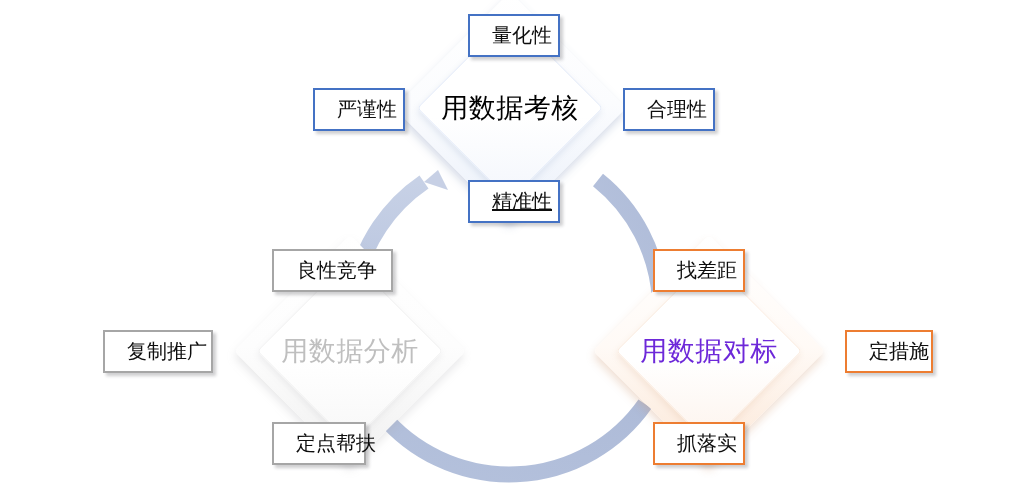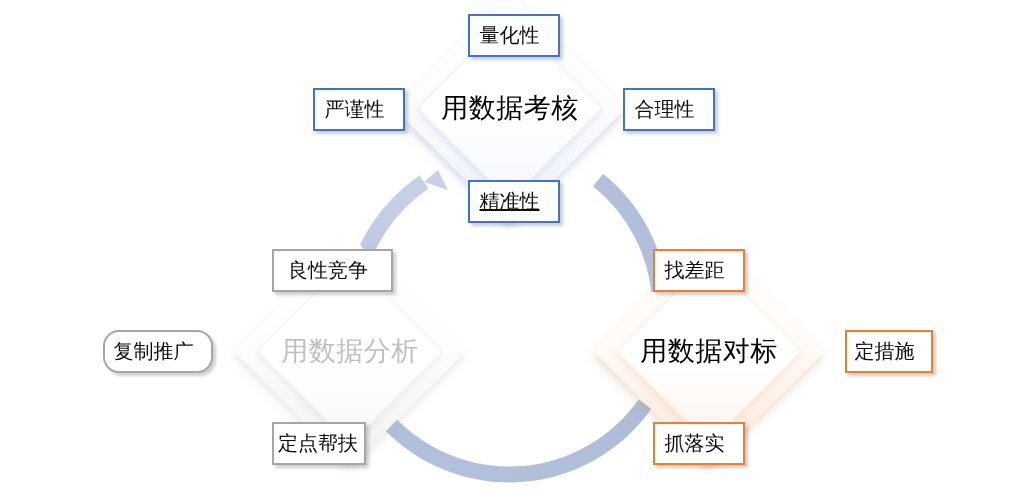--- a/index.html
+++ b/index.html
@@ -73,21 +73,21 @@
 
   
   .node-orange .dia-outer {
     background: linear-gradient(135deg, #ffffff 0%, #fffaf6 48%, #fbe6d5 100%);
     box-shadow: 3px 4px 9px rgba(205,150,110,0.30);
   }
   .node-orange .dia-inner {
     background: linear-gradient(135deg, #ffffff 0%, #ffffff 55%, #fdf3ec 100%);
     box-shadow: 0 0 0 1px rgba(250,233,219,0.9) inset, 2px 3px 6px rgba(210,160,120,0.18);
   }
-  .node-orange .node-label { color: #000000; }
+  .node-orange .node-label { color: #6d28d9; }
 
   
   .node-gray .dia-outer {
     background: linear-gradient(135deg, #ffffff 0%, #fdfdfd 48%, #f0f0f0 100%);
     box-shadow: 3px 4px 9px rgba(170,170,175,0.26);
   }
   .node-gray .dia-inner {
     background: linear-gradient(135deg, #ffffff 0%, #ffffff 55%, #f7f7f7 100%);
     box-shadow: 0 0 0 1px rgba(240,240,240,0.9) inset, 2px 3px 6px rgba(170,170,175,0.16);
   }
@@ -95,21 +95,21 @@
 
   
   .tag {
     position: absolute;
     background: #ffffff;
     border: 2px solid #4472c4;
     box-shadow: 3px 3px 3px rgba(110,110,115,0.33);
     font-size: 20px;
     line-height: 1;
     color: #0d0d0d;
-    padding: 9px 13px 10px 4px;
+    padding: 9px 13px 10px 22px;
     white-space: nowrap;
     text-align: center;
     box-sizing: border-box;
   }
   .tag.blue   { border-color: #4472c4; }
   .tag.orange { border-color: #ed7d31; }
   .tag.gray   { border-color: #a6a6a6; }
 </style>
 </head>
 <body>
@@ -172,17 +172,17 @@
   <div class="tag blue" style="left:468px; top:180px; width:92px;text-decoration:underline;">精准性</div>
 
   <div class="tag orange" style="left:653px; top:249px; width:92px;">找差距</div>
 
   <div class="tag orange" style="left:845px; top:330px; width:88px;">定措施</div>
 
   <div class="tag orange" style="left:653px; top:422px; width:92px;">抓落实</div>
 
   <div class="tag gray" style="left:272px; top:249px; width:121px;">良性竞争</div>
 
-  <div class="tag gray" style="left:103px; top:330px; width:110px;border-radius:16px;">复制推广</div>
+  <div class="tag gray" style="left:103px; top:330px; width:110px;">复制推广</div>
 
   <div class="tag gray" style="left:272px; top:422px; width:94px;text-align:right;">定点帮扶</div>
 
 </div>
 
 </body></html>

